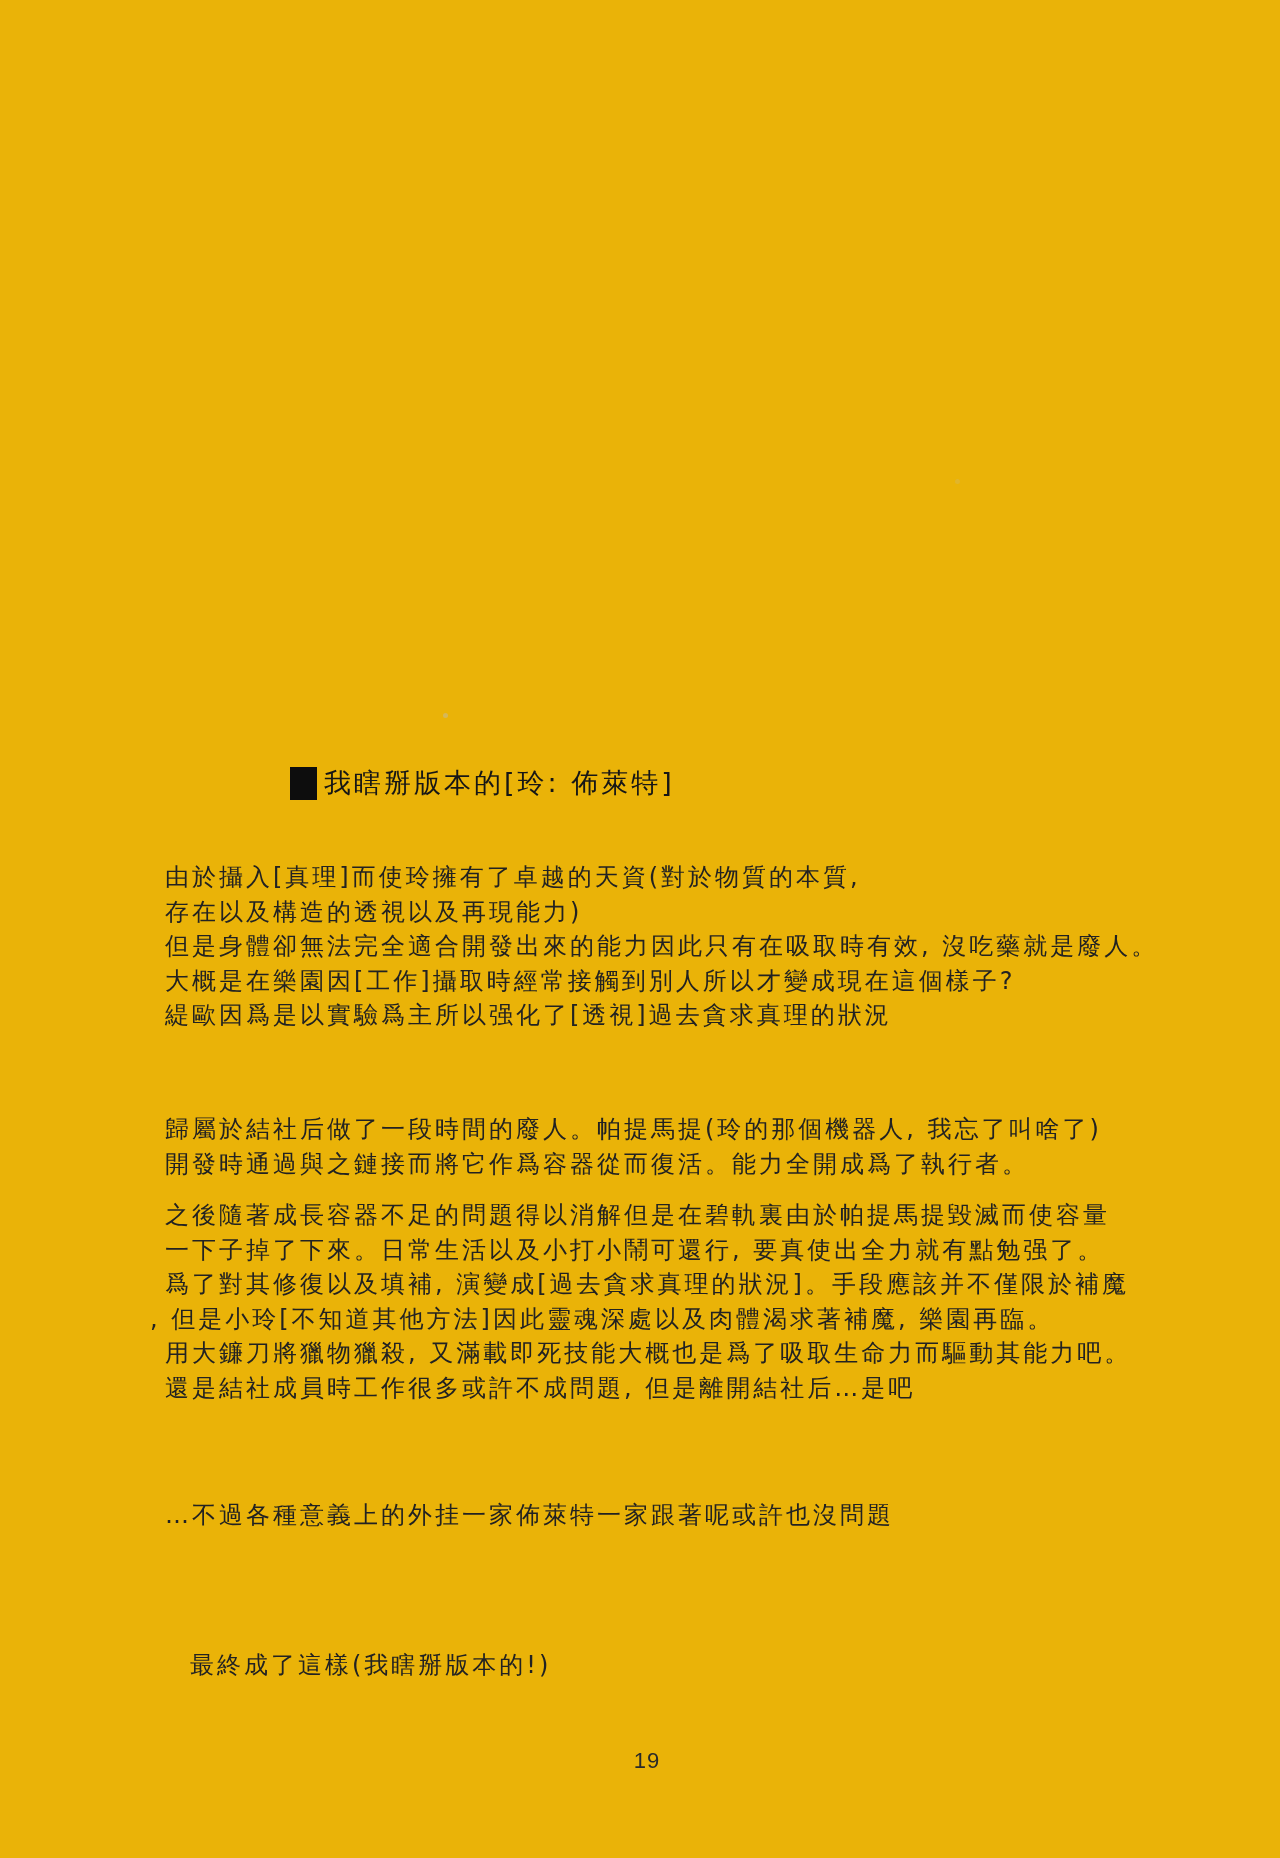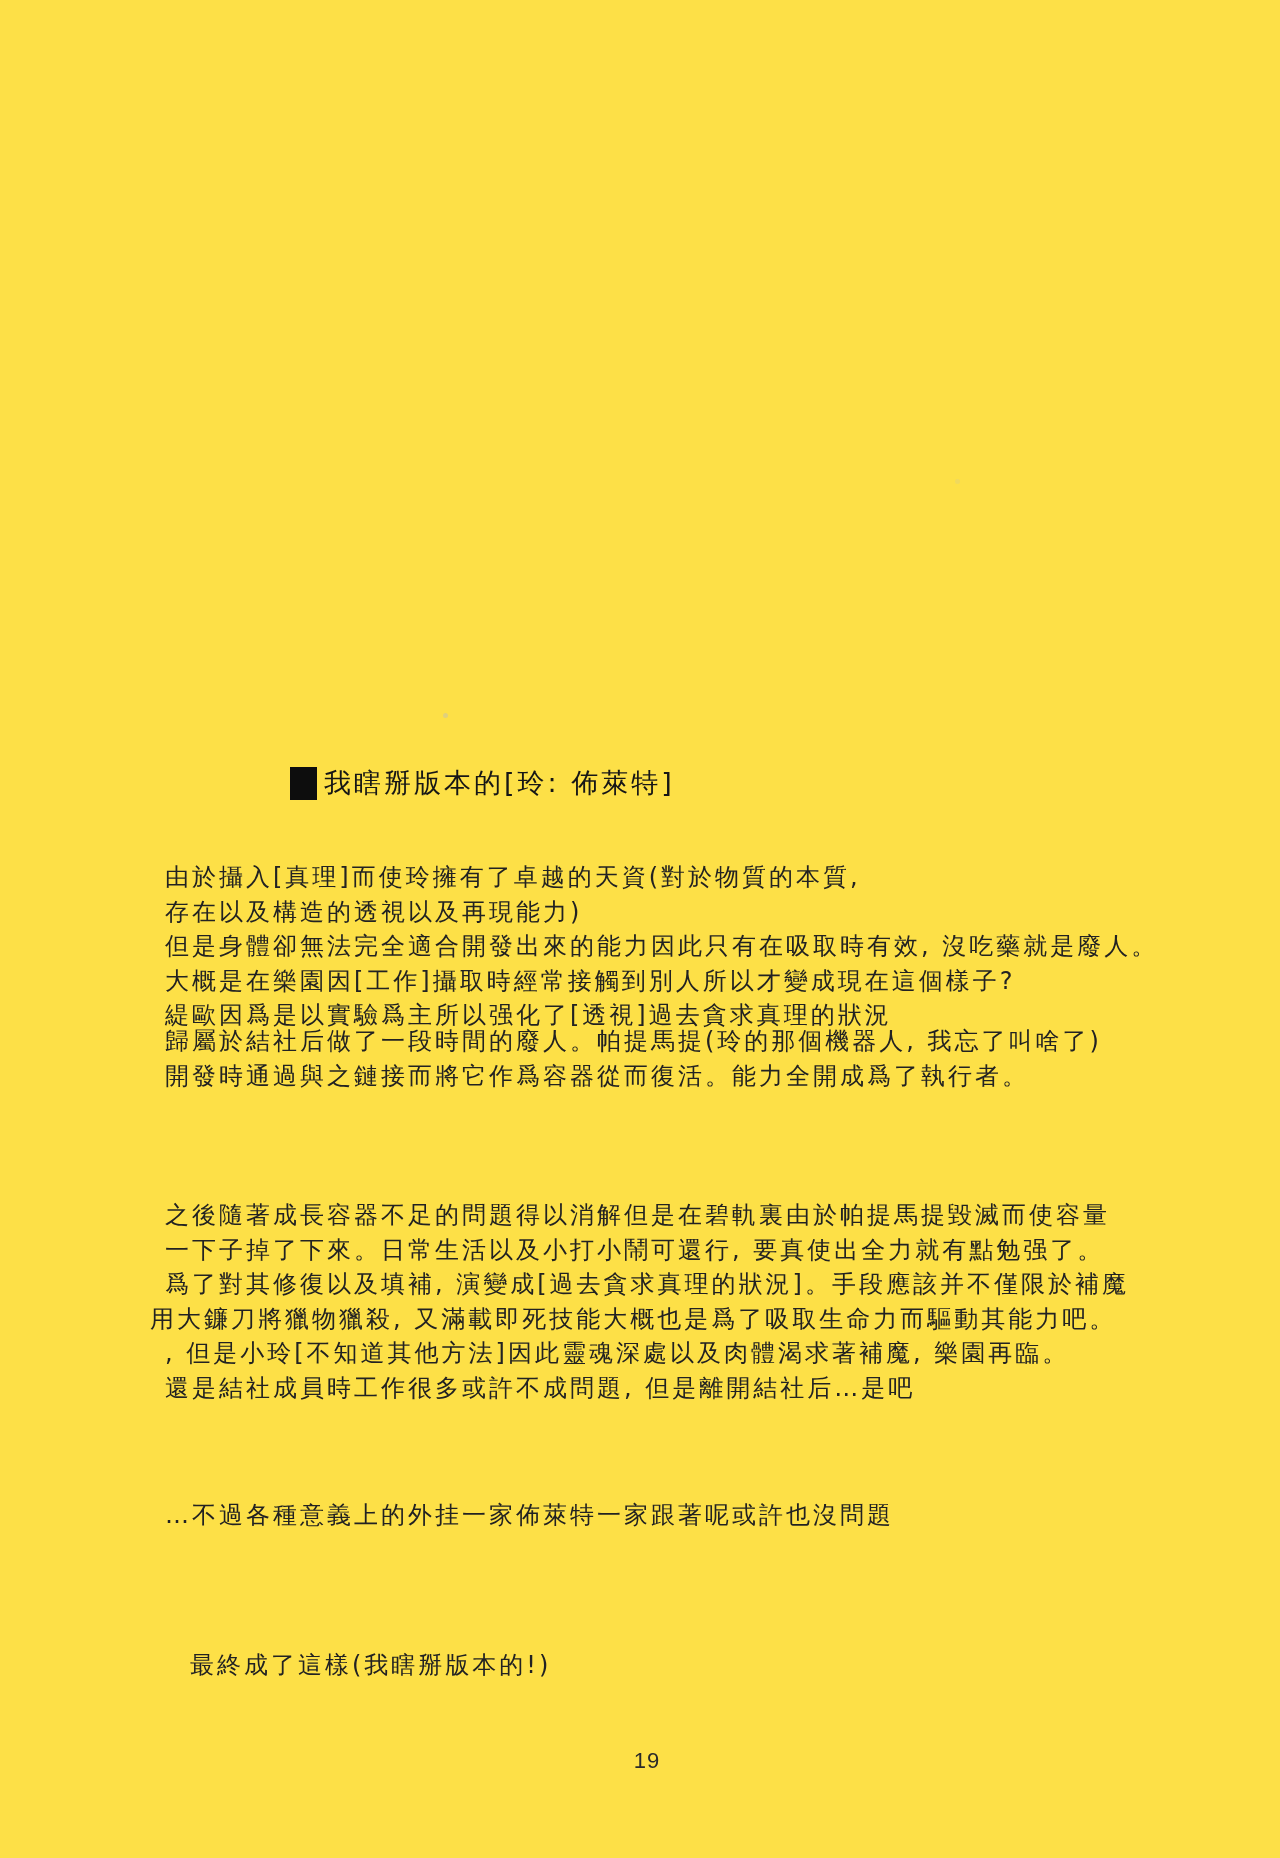--- a/index.html
+++ b/index.html
@@ -11,21 +11,21 @@
     width: 1280px;
     height: 1858px;
     position: relative;
     overflow: hidden;
     font-family: "DejaVu Sans", sans-serif;
     color: #1e1e1e;
   }
   .page {
     position: absolute;
     inset: 0;
-    background: #fde047;
+    background: #eab308;
   }
   
   .title-row {
     position: absolute;
     left: 290px;
     top: 765px;
     display: flex;
     align-items: center;
     white-space: nowrap;
   }
@@ -48,21 +48,21 @@
     left: 165px;
   }
   .textline {
     font-size: 24px;
     line-height: 34.5px;
     letter-spacing: 3px;
     white-space: nowrap;
     color: #222222;
   }
   .block-p1 { top: 860px; }
-  .block-p2 { top: 1024px; }
+  .block-p2 { top: 1112px; }
   .block-p3 { top: 1198px; }
   
   .block-p3 .textline:nth-child(4) { margin-left: -15px; }
   .block-s1 { top: 1433px; }
   .block-s2 { top: 1498px; }
   .block-footer { left: 190px; top: 1648px; }
   .block-footer .textline:nth-child(2) { margin-left: 6px; }
   
   .page-number {
     position: absolute;
@@ -111,22 +111,22 @@
 
   <div class="textblock block-p2">
     <div class="textline">歸屬於結社后做了一段時間的廢人。帕提馬提(玲的那個機器人, 我忘了叫啥了)</div>
     <div class="textline">開發時通過與之鏈接而將它作爲容器從而復活。能力全開成爲了執行者。</div>
   </div>
 
   <div class="textblock block-p3">
     <div class="textline">之後隨著成長容器不足的問題得以消解但是在碧軌裏由於帕提馬提毀滅而使容量</div>
     <div class="textline">一下子掉了下來。日常生活以及小打小鬧可還行, 要真使出全力就有點勉强了。</div>
     <div class="textline">爲了對其修復以及填補, 演變成[過去貪求真理的狀況]。手段應該并不僅限於補魔</div>
+    <div class="textline">, 但是小玲[不知道其他方法]因此靈魂深處以及肉體渴求著補魔, 樂園再臨。</div>
     <div class="textline">用大鐮刀將獵物獵殺, 又滿載即死技能大概也是爲了吸取生命力而驅動其能力吧。</div>
-    <div class="textline">, 但是小玲[不知道其他方法]因此靈魂深處以及肉體渴求著補魔, 樂園再臨。</div>
     <div class="textline">還是結社成員時工作很多或許不成問題, 但是離開結社后…是吧</div>
   </div>
 
 
   <div class="textblock block-s2">
     <div class="textline">…不過各種意義上的外挂一家佈萊特一家跟著呢或許也沒問題</div>
   </div>
 
   <div class="textblock block-footer">
     <div class="textline">最終成了這樣(我瞎掰版本的!)</div>

